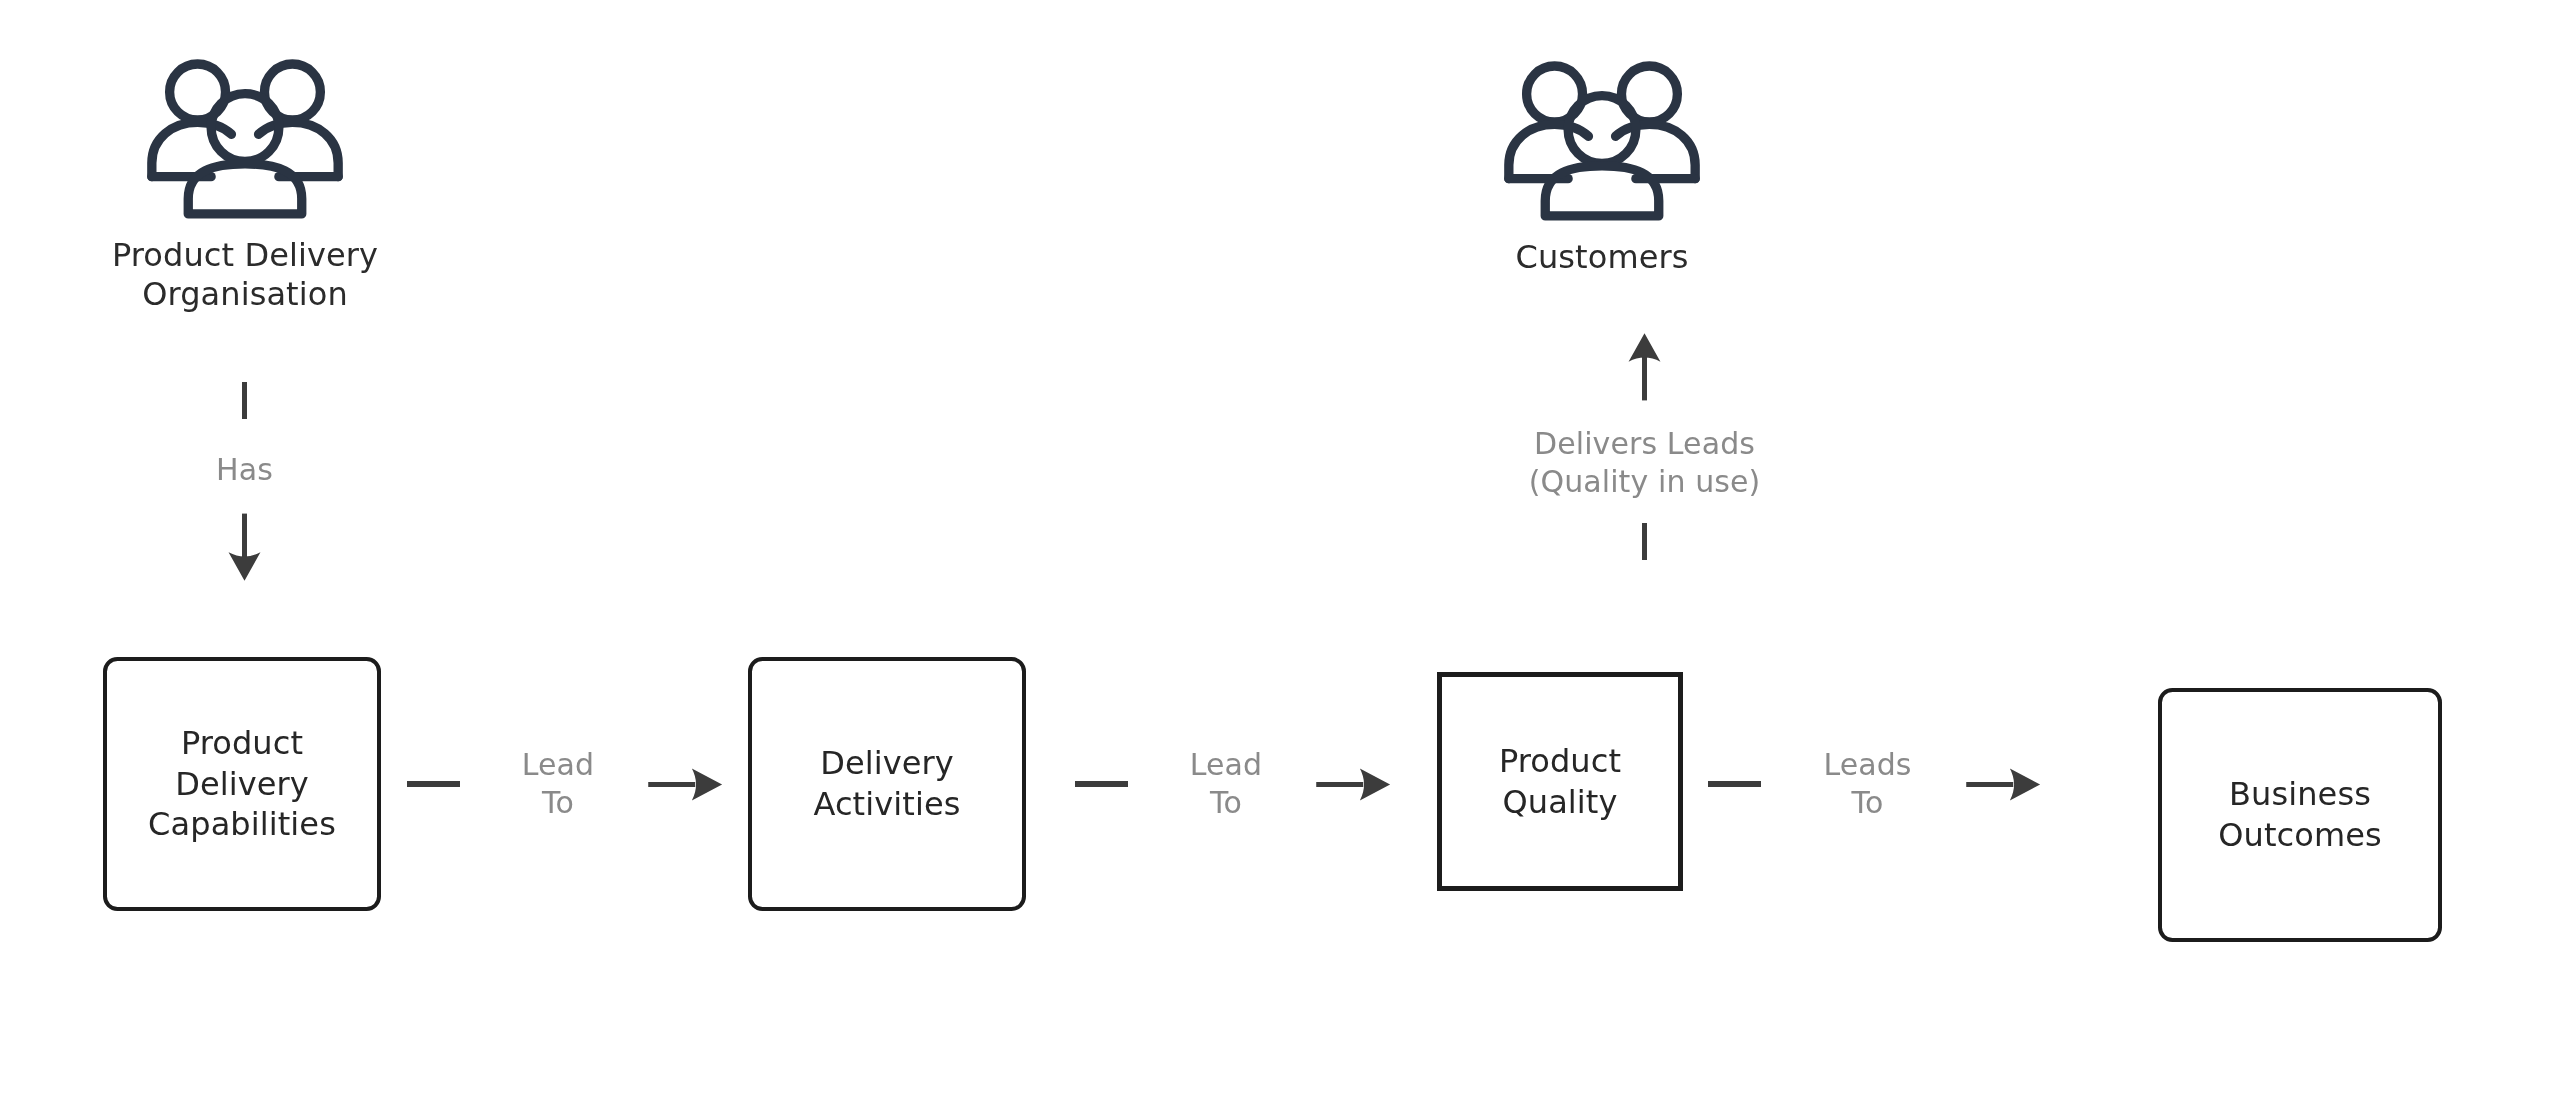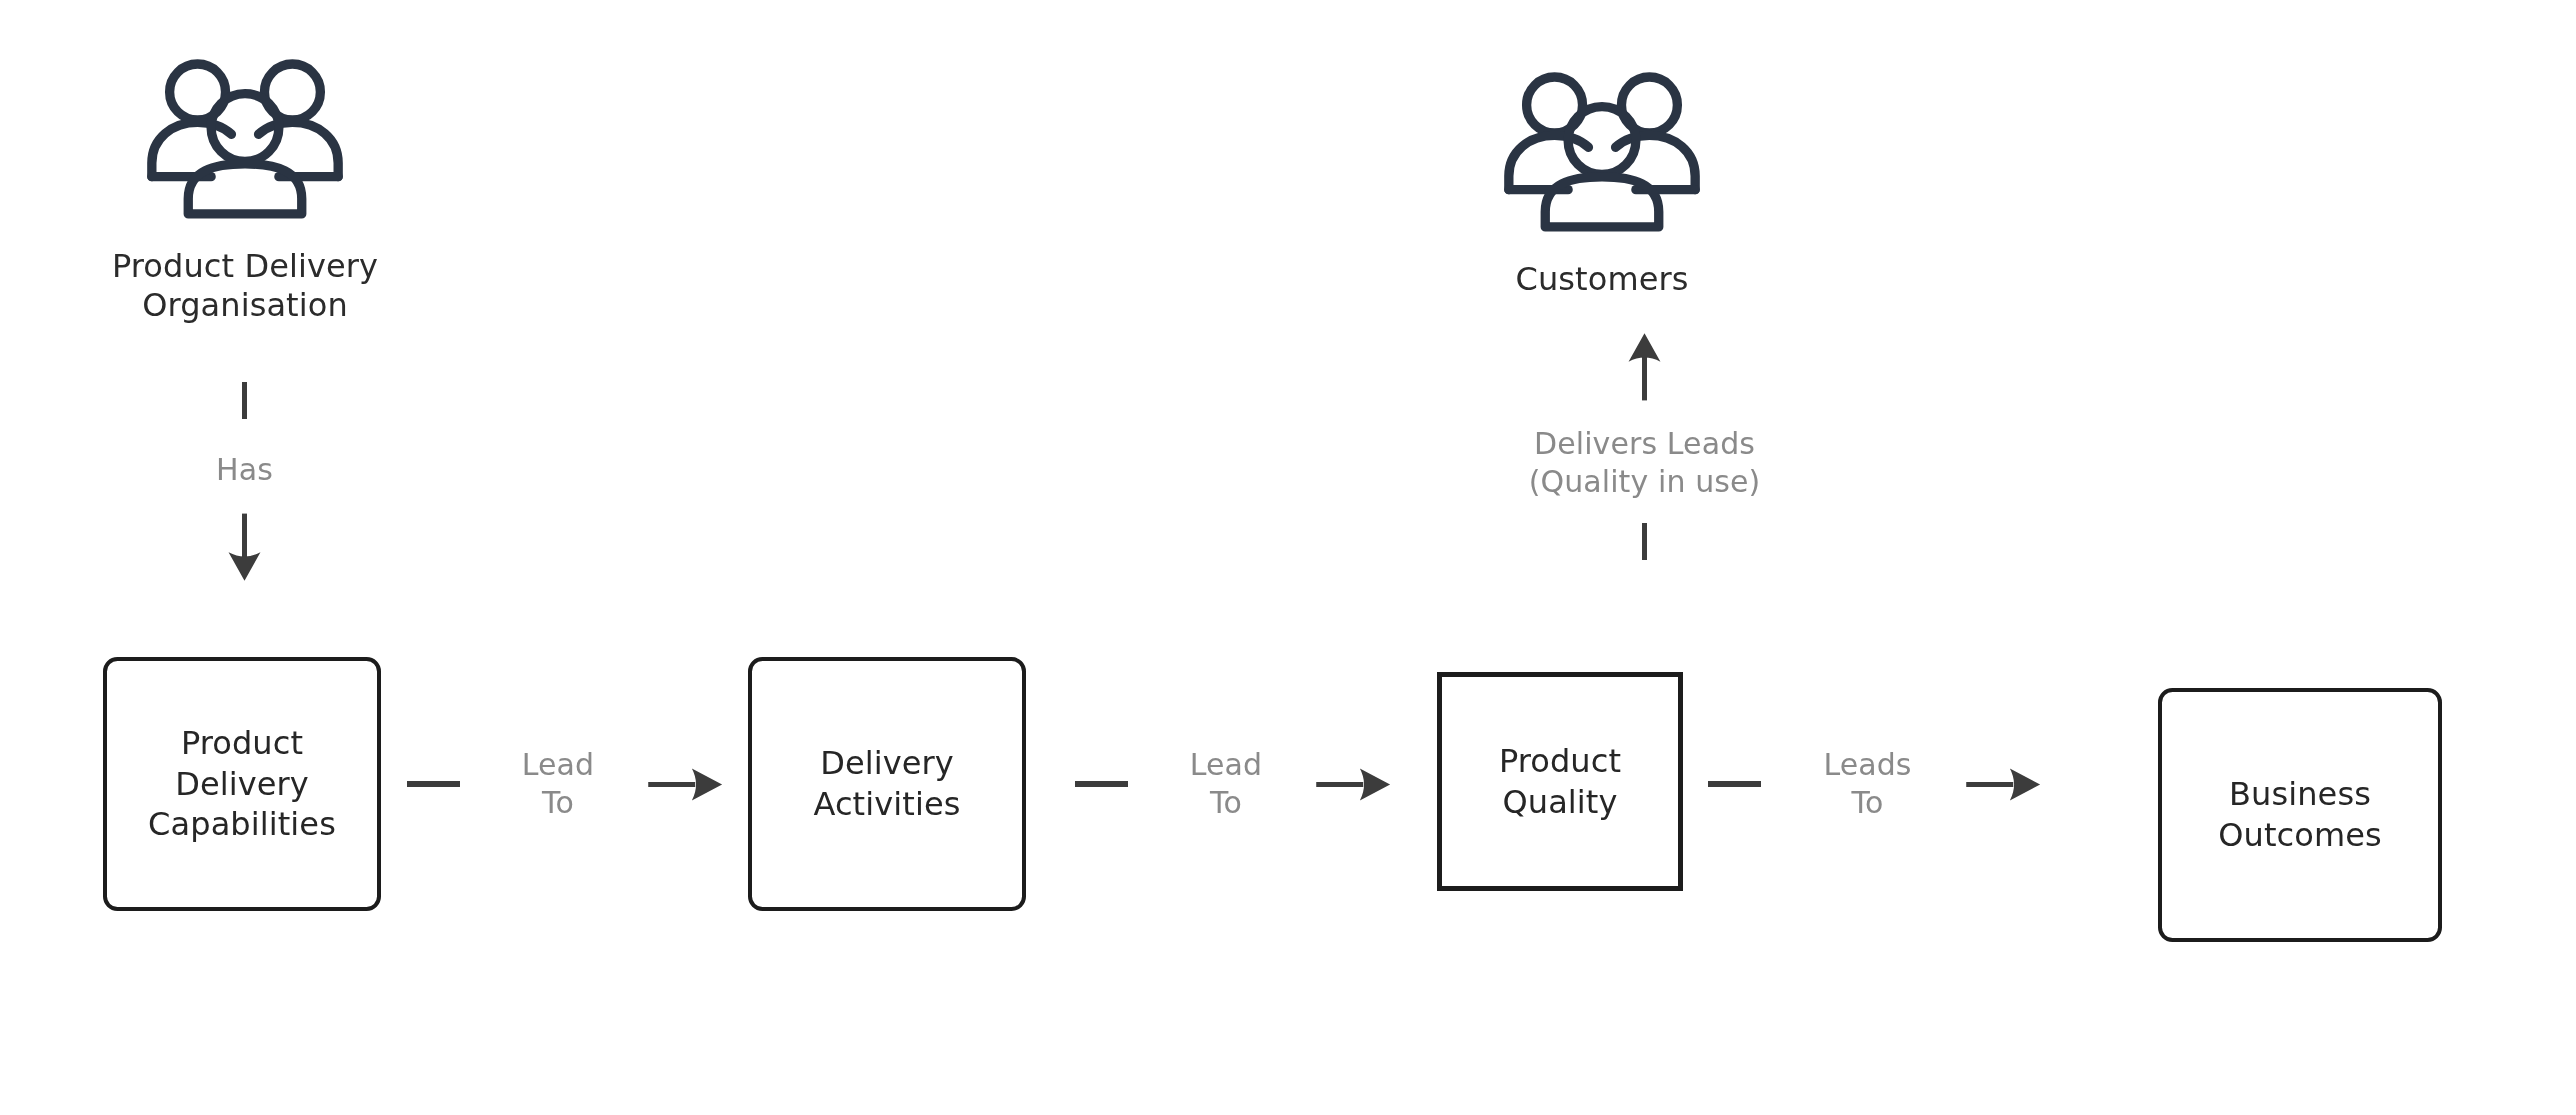--- a/index.html
+++ b/index.html
@@ -23,21 +23,21 @@
     position: absolute;
     display: flex;
     flex-direction: column;
     align-items: center;
   }
   .actor-icon {
     display: block;
     line-height: 0;
   }
   .actor-label {
-    margin-top: 28px;
+    margin-top: 17px;
     font-size: 32px;
     line-height: 1.22;
     color: #2b2b2b;
     text-align: center;
     white-space: pre-line;
     letter-spacing: 0.1px;
   }
 
   
   .node {
@@ -132,21 +132,21 @@
         <path d="M228 146 H158"></path>
 
         <circle cx="118" cy="88" r="40"></circle>
         <path d="M51 190 V172 C51 139 81 131 118 131 C155 131 185 139 185 172 V190 Z"></path>
       </svg>
     </span>
     <span class="actor-label">Product Delivery
 Organisation</span>
   </div>
 
-  <div class="actor" style="left:1357px; top:66px; width:490px;">
+  <div class="actor" style="left:1357px; top:55px; width:490px;">
     <span class="actor-icon">
       <svg width="200" height="166" viewBox="0 0 236 196" fill="none" stroke="#2a3443" stroke-width="11" stroke-linecap="round" stroke-linejoin="round">
         <circle cx="62" cy="46" r="33"></circle>
         <path d="M8 146 V130 C8 101 32 82 62 82 C78 82 92 87 102 96"></path>
         <path d="M8 146 H78"></path>
         <circle cx="174" cy="46" r="33"></circle>
         <path d="M228 146 V130 C228 101 204 82 174 82 C158 82 144 87 134 96"></path>
         <path d="M228 146 H158"></path>
         <circle cx="118" cy="88" r="40"></circle>
         <path d="M51 190 V172 C51 139 81 131 118 131 C155 131 185 139 185 172 V190 Z"></path>

